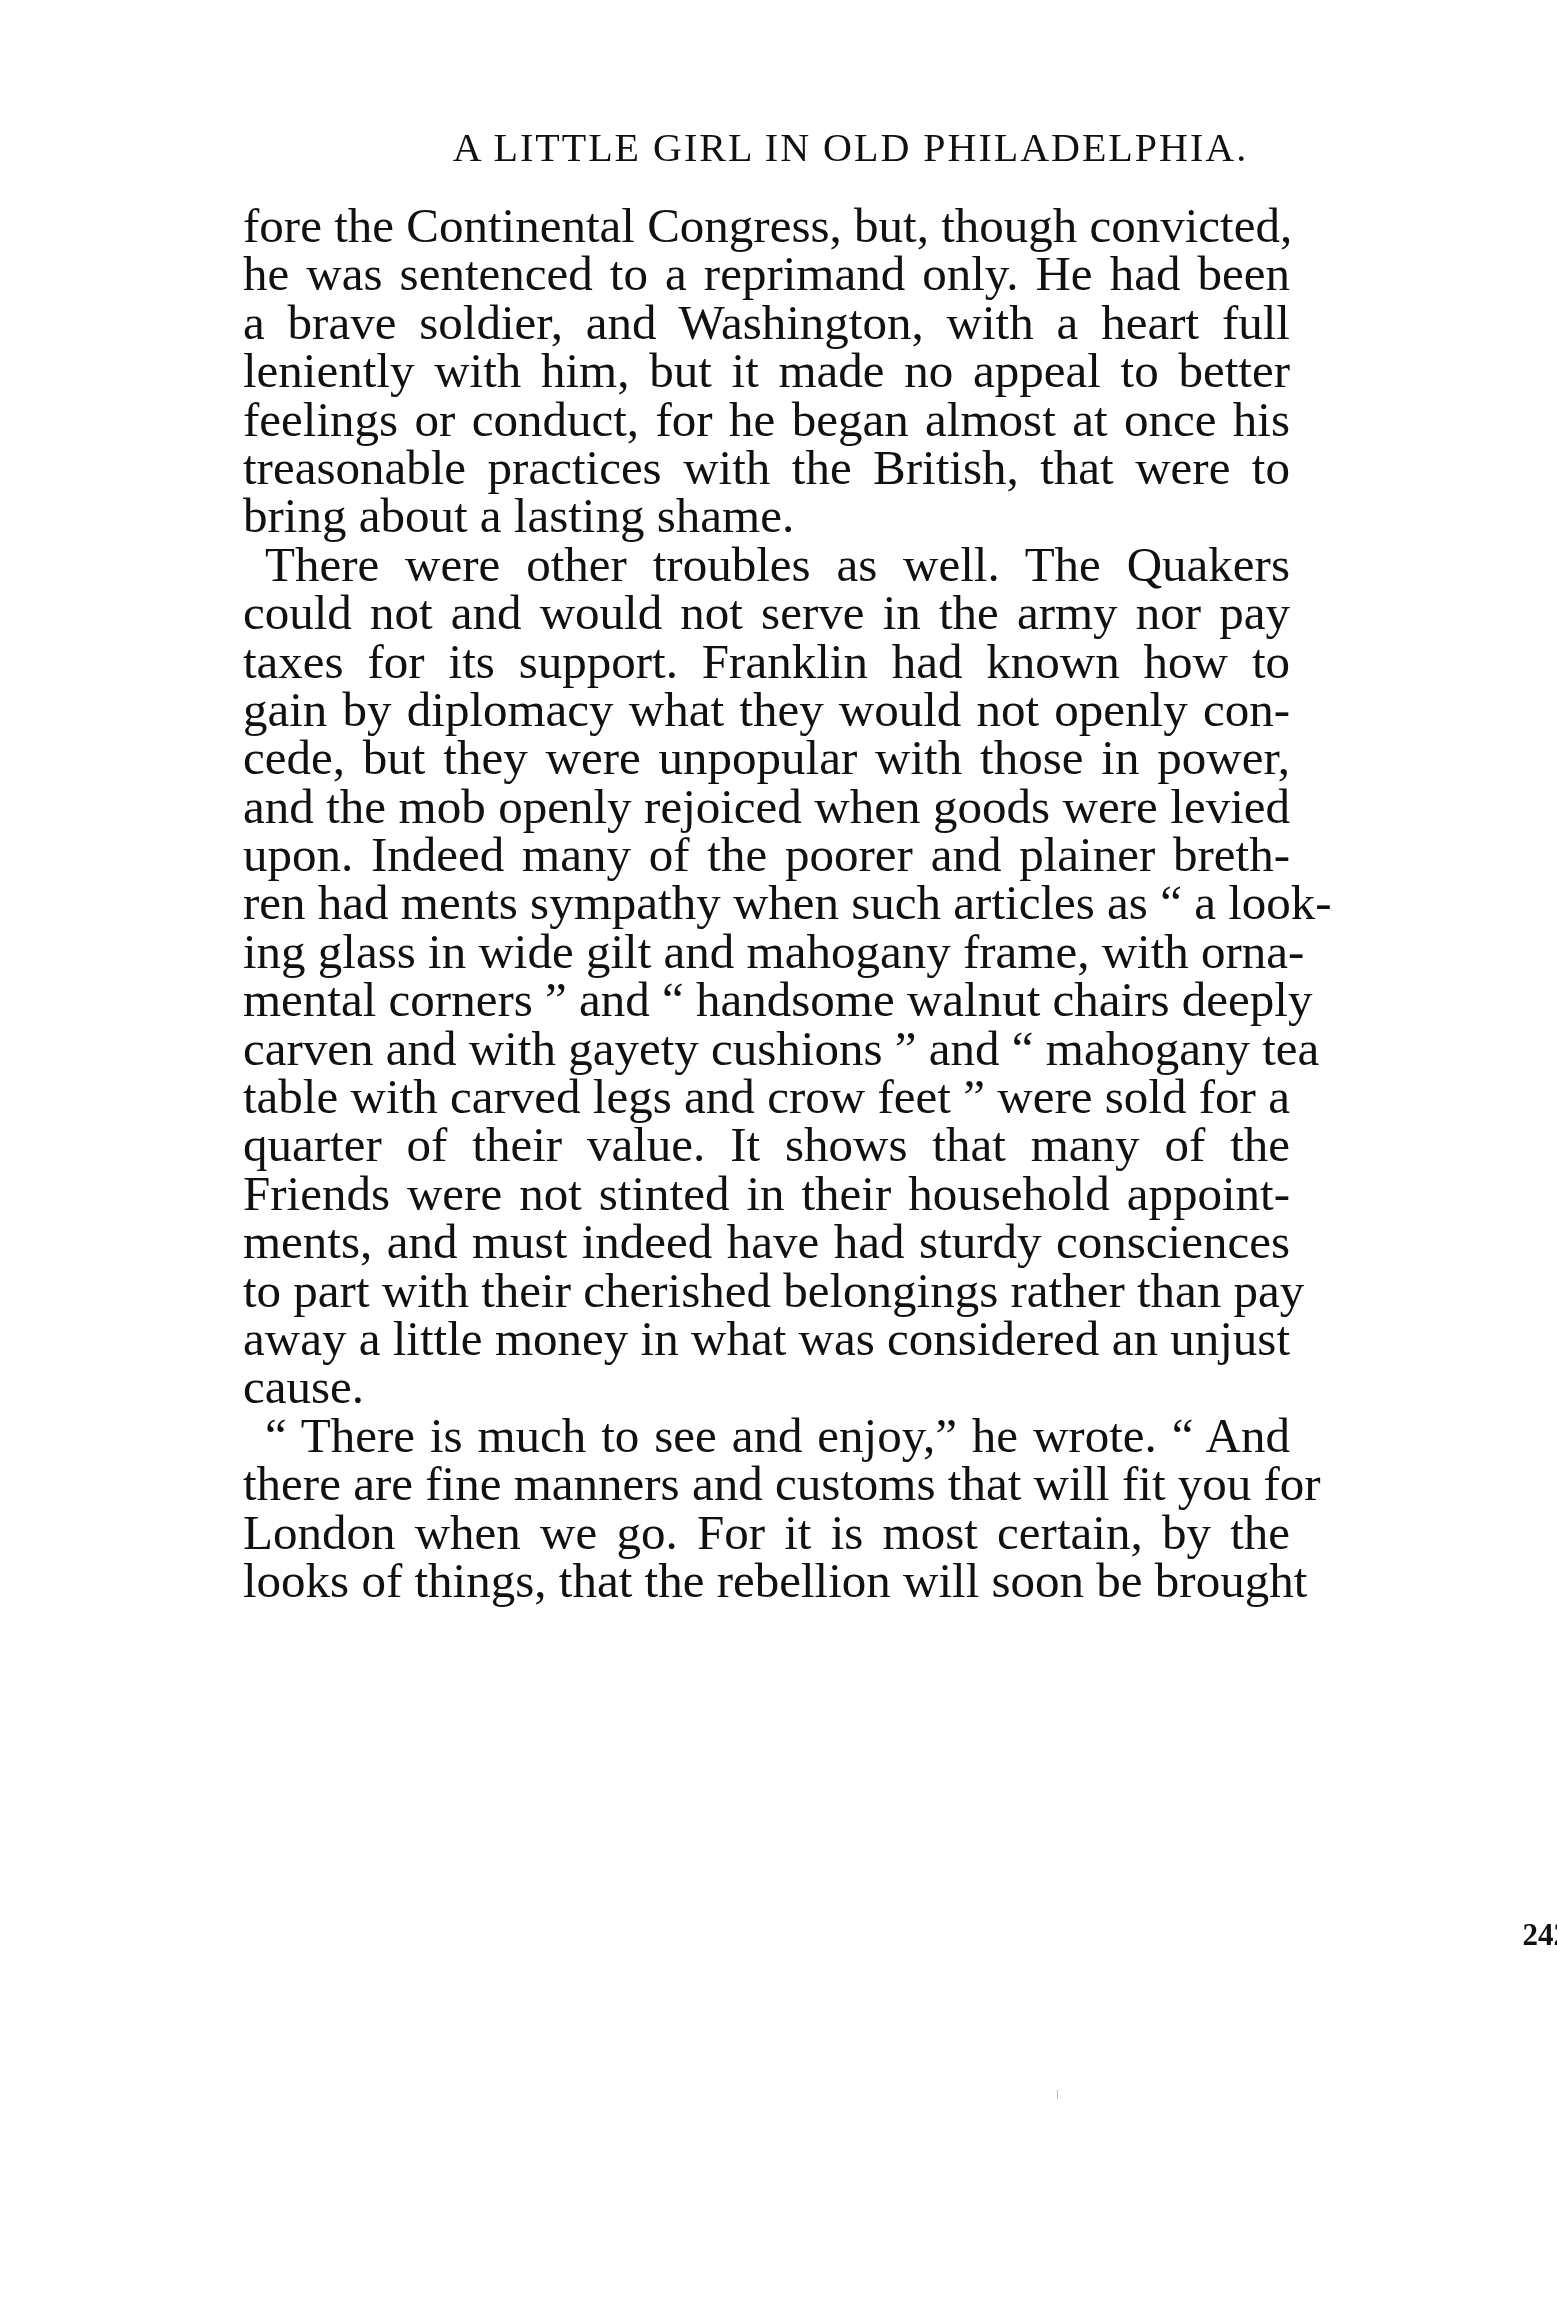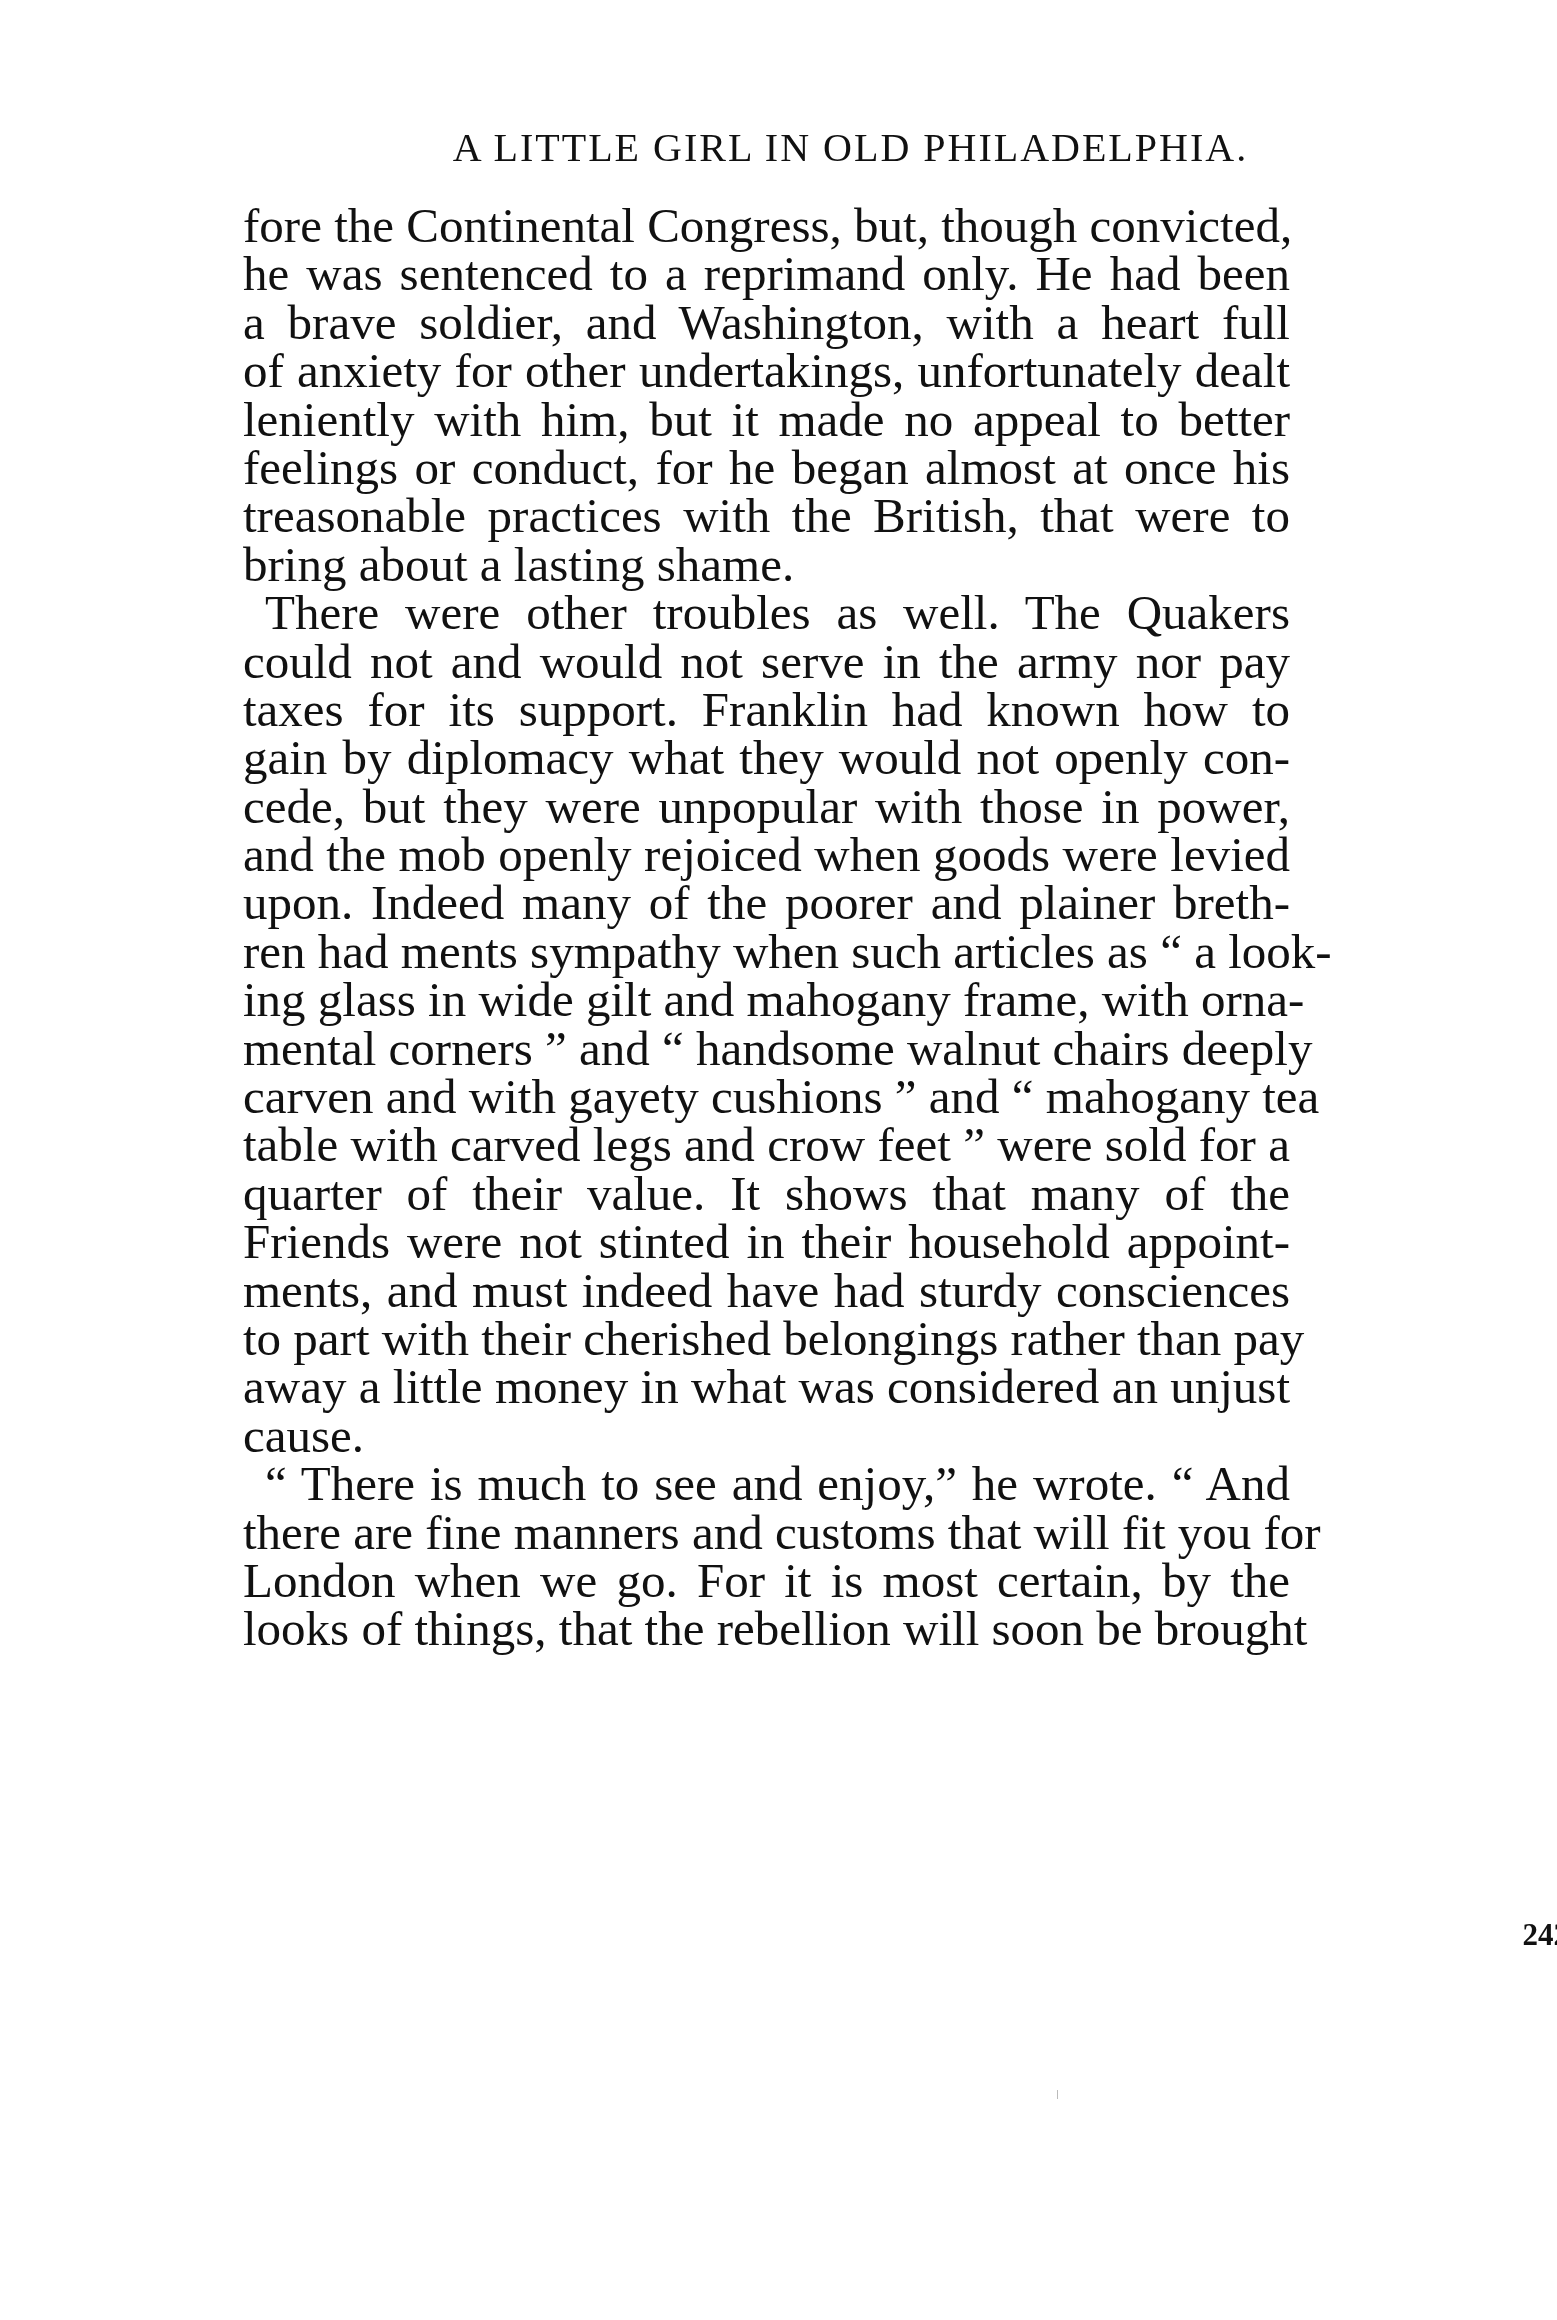--- a/index.html
+++ b/index.html
@@ -35,21 +35,20 @@
 <div class="running-head">
   <span class="inner">A LITTLE GIRL IN OLD PHILADELPHIA.</span>
 </div>
 
 <div class="body-text">
 
   <div>
     <div class="line">fore the Continental Congress, but, though convicted,</div>
     <div class="line">he was sentenced to a reprimand only.  He had been</div>
     <div class="line">a brave soldier, and Washington, with a heart full</div>
-    <div class="line">of anxiety for other undertakings, unfortunately dealt</div>
     <div class="line">leniently with him, but it made no appeal to better</div>
     <div class="line">feelings or conduct, for he began almost at once his</div>
     <div class="line">treasonable practices with the British, that were to</div>
     <div class="line last">bring about a lasting shame.</div>
   </div>
 
   <div>
     <div class="line indent">There were other troubles as well.  The Quakers</div>
     <div class="line">could not and would not serve in the army nor pay</div>
     <div class="line">taxes for its support.  Franklin had known how to</div>

